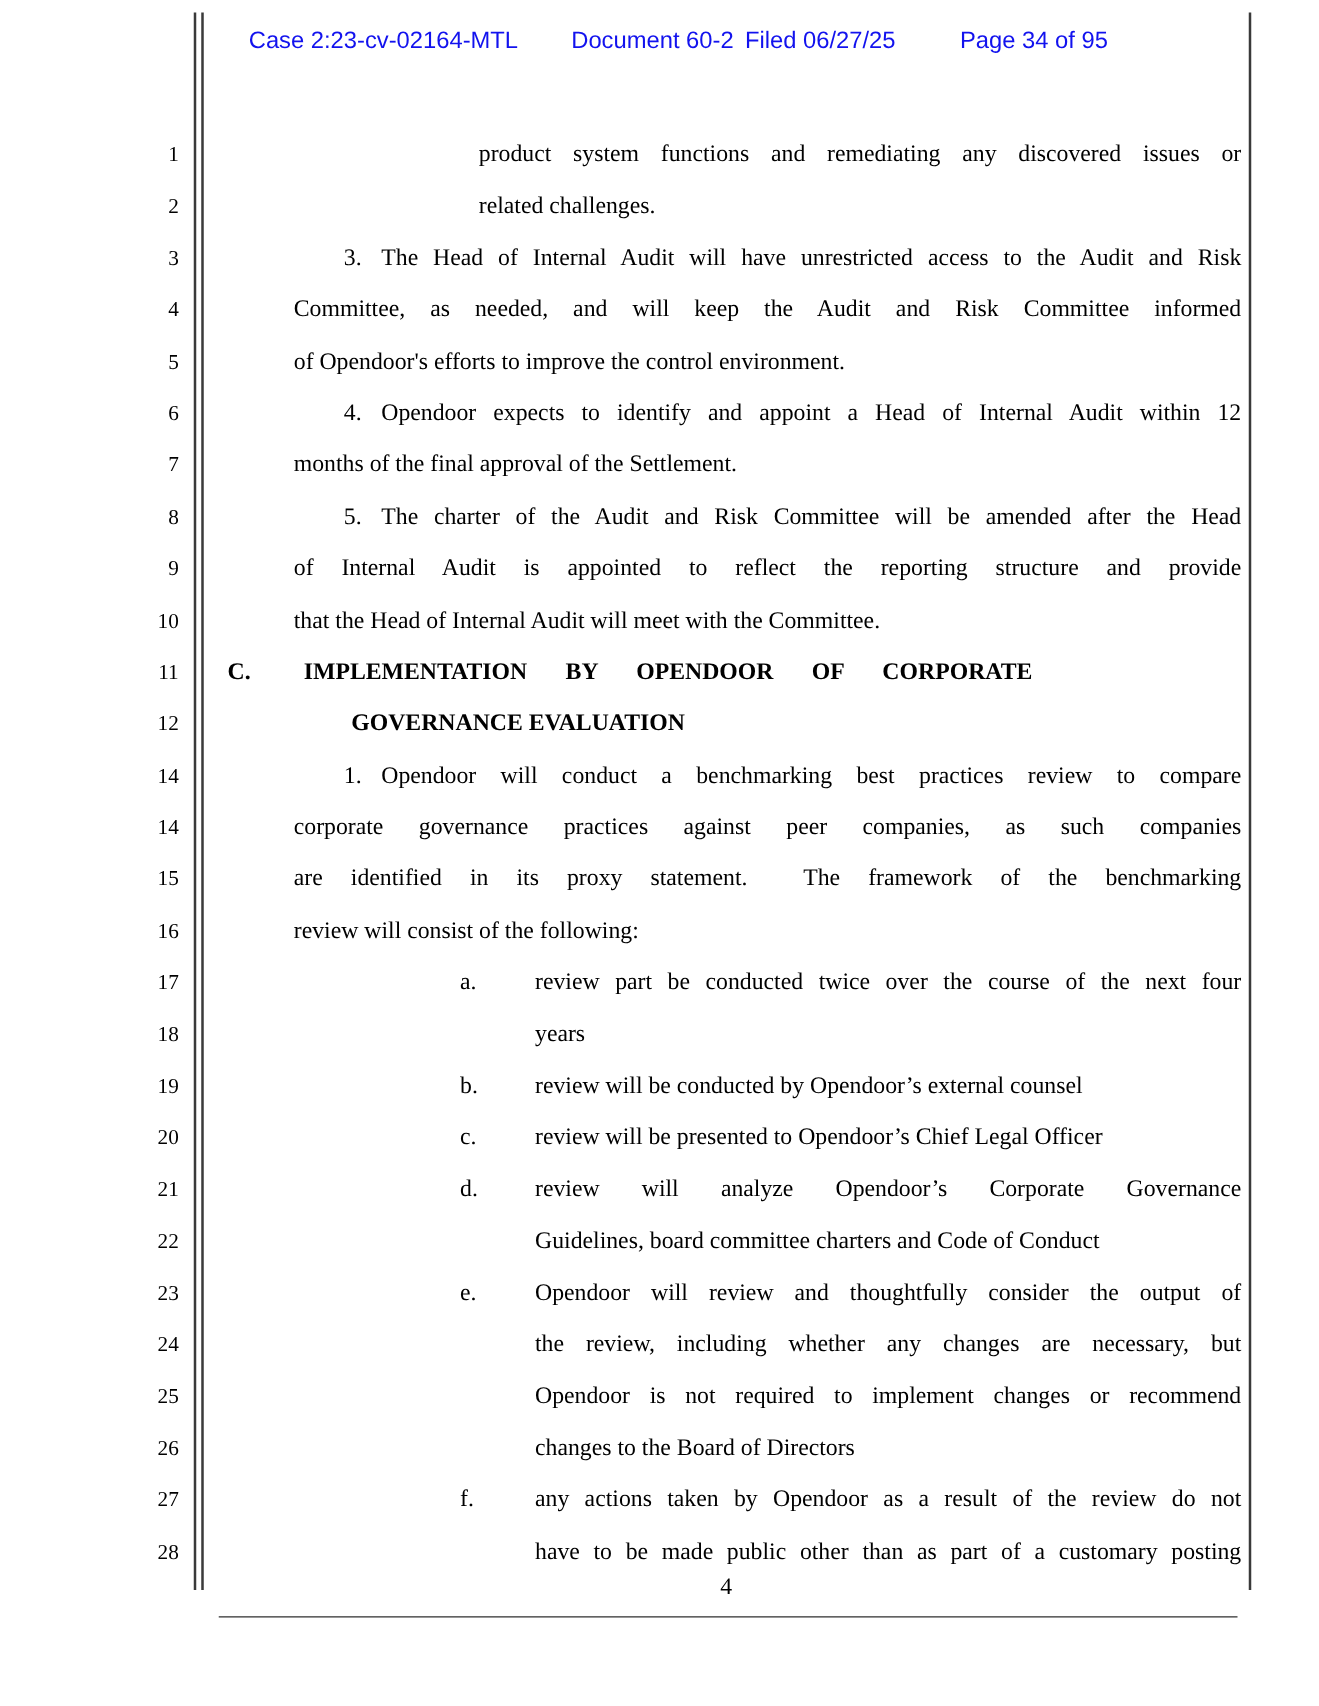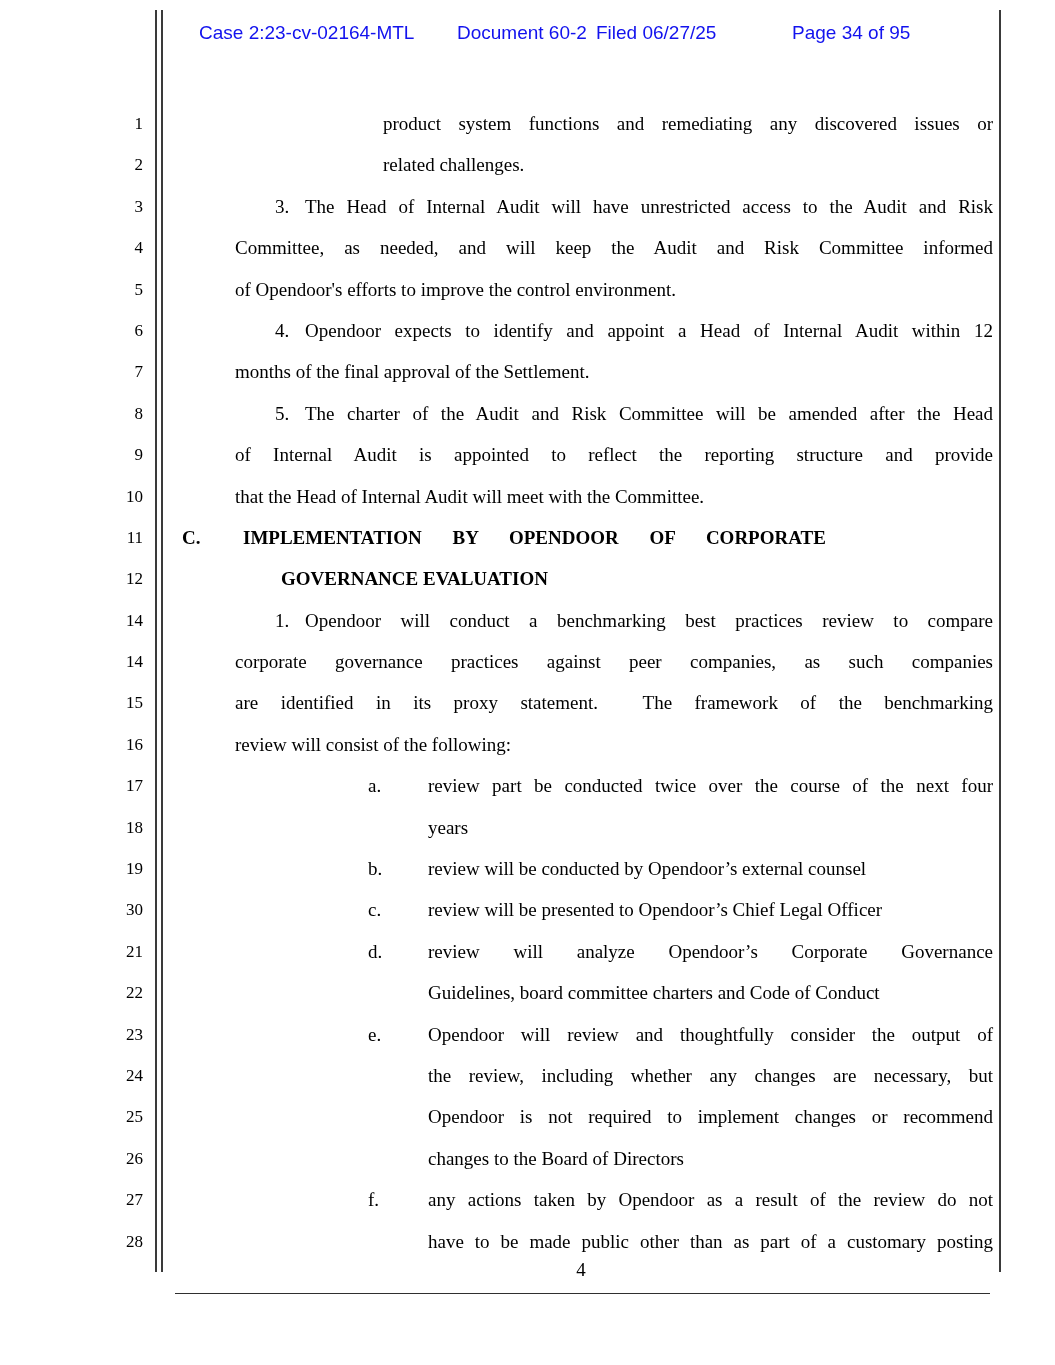--- a/index.html
+++ b/index.html
@@ -21,21 +21,21 @@
     width: 100%;
     font-family: "Liberation Sans", sans-serif;
     font-size: 19px;
     color: #1212ee;
     line-height: 24px;
   }
   .header span { position: absolute; white-space: nowrap; top: 0; margin-left: 32px; }
   .h-case  { left: 167px; }
   .h-doc   { left: 425px; }
   .h-filed { left: 564px; }
-  .h-page  { left: 760px; }
+  .h-page  { left: 736px; }
   
   .vrule {
     position: absolute;
     top: 10px;
     width: 1.5px;
     height: 1262px;
     background: #3a3a3a;
   }
   .rule-left-outer { left: 155px; }
   .rule-left-inner { left: 161px; }
@@ -235,21 +235,21 @@
         </div>
       </div>
       <div class="row">
         <span class="lnum">19</span>
         <div class="ltext sub-first">
           <span class="marker">b.</span>
           <span class="txt">review will be conducted by Opendoor’s external counsel</span>
         </div>
       </div>
       <div class="row">
-        <span class="lnum">30</span>
+        <span class="lnum">20</span>
         <div class="ltext sub-first">
           <span class="marker">c.</span>
           <span class="txt">review will be presented to Opendoor’s Chief Legal Officer</span>
         </div>
       </div>
       <div class="row">
         <span class="lnum">21</span>
         <div class="ltext sub-first justify">
           <span class="marker">d.</span>
           <span class="txt">review will analyze Opendoor’s Corporate Governance</span>

